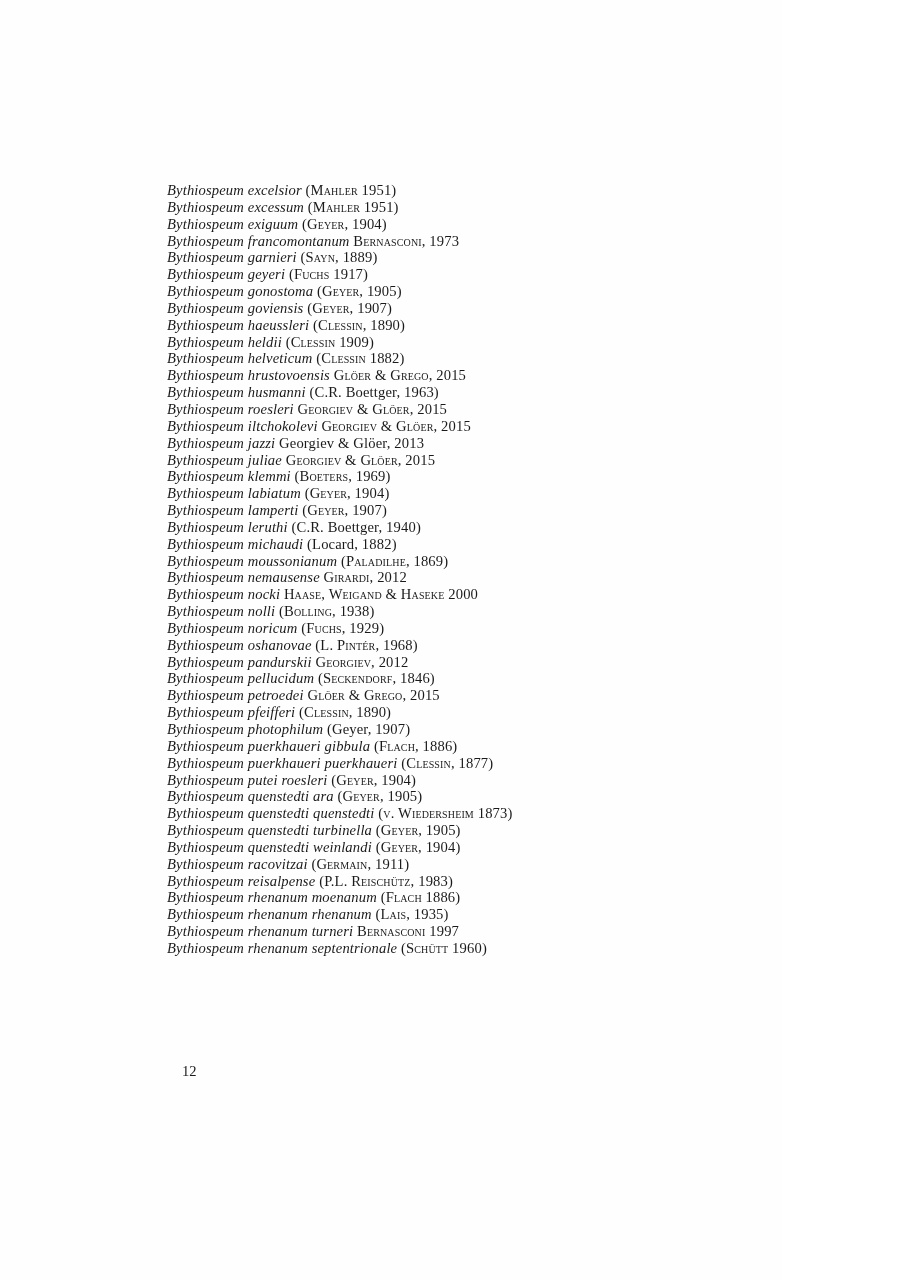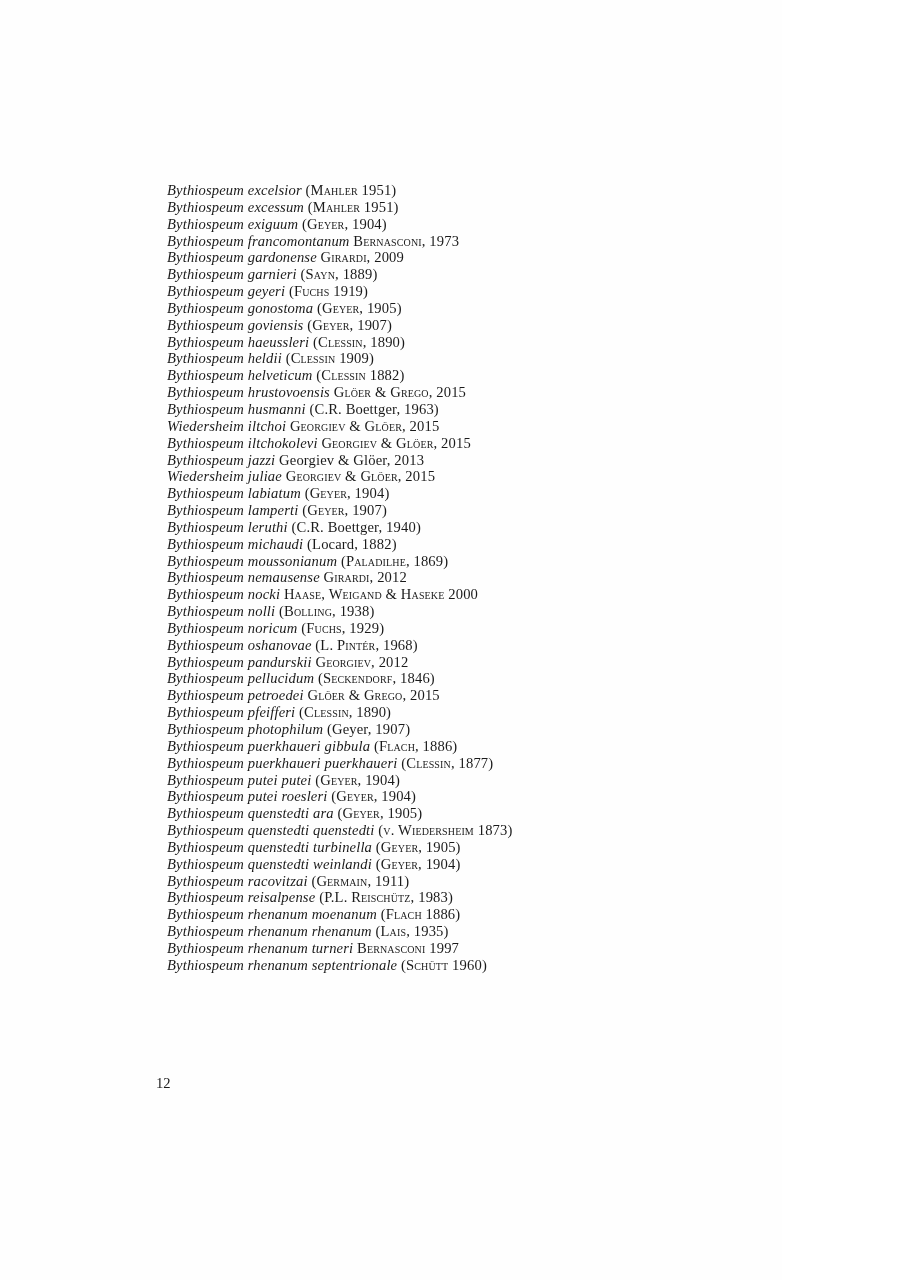--- a/index.html
+++ b/index.html
@@ -41,69 +41,67 @@
   .auth {
     font-style: normal;
   }
   
   .sc {
     font-variant: small-caps;
     font-style: normal;
   }
   .folio {
     position: absolute;
-    left: 156px;
+    left: 182px;
     top: 1063px;
     font-size: 14.6px;
     line-height: 16.85px;
     font-style: normal;
-    margin-top: 12px;
   }
 </style>
 </head>
 <body>
 
 <div class="page">
   <div class="content" id="species-list">
       <div class="species-line"><span class="sp-name">Bythiospeum excelsior</span> <span class="auth sc">(Mahler 1951)</span></div>
       <div class="species-line"><span class="sp-name">Bythiospeum excessum</span> <span class="auth sc">(Mahler 1951)</span></div>
       <div class="species-line"><span class="sp-name">Bythiospeum exiguum</span> <span class="auth sc">(Geyer, 1904)</span></div>
       <div class="species-line"><span class="sp-name">Bythiospeum francomontanum</span> <span class="auth sc">Bernasconi, 1973</span></div>
-      <div class="species-line"><span class="sp-name">Bythiospeum gardonense</span> <span class="auth sc">Girardi, 2009</span></div>
       <div class="species-line"><span class="sp-name">Bythiospeum garnieri</span> <span class="auth sc">(Sayn, 1889)</span></div>
-      <div class="species-line"><span class="sp-name">Bythiospeum geyeri</span> <span class="auth sc">(Fuchs 1919)</span></div>
+      <div class="species-line"><span class="sp-name">Bythiospeum geyeri</span> <span class="auth sc">(Fuchs 1917)</span></div>
       <div class="species-line"><span class="sp-name">Bythiospeum gonostoma</span> <span class="auth sc">(Geyer, 1905)</span></div>
       <div class="species-line"><span class="sp-name">Bythiospeum goviensis</span> <span class="auth sc">(Geyer, 1907)</span></div>
       <div class="species-line"><span class="sp-name">Bythiospeum haeussleri</span> <span class="auth sc">(Clessin, 1890)</span></div>
       <div class="species-line"><span class="sp-name">Bythiospeum heldii</span> <span class="auth sc">(Clessin 1909)</span></div>
       <div class="species-line"><span class="sp-name">Bythiospeum helveticum</span> <span class="auth sc">(Clessin 1882)</span></div>
       <div class="species-line"><span class="sp-name">Bythiospeum hrustovoensis</span> <span class="auth sc">Glöer &amp; Grego, 2015</span></div>
       <div class="species-line"><span class="sp-name">Bythiospeum husmanni</span> <span class="auth">(C.R. Boettger, 1963)</span></div>
-      <div class="species-line"><span class="sp-name">Wiedersheim iltchoi</span> <span class="auth sc">Georgiev &amp; Glöer, 2015</span></div>
+      <div class="species-line"><span class="sp-name">Bythiospeum roesleri</span> <span class="auth sc">Georgiev &amp; Glöer, 2015</span></div>
       <div class="species-line"><span class="sp-name">Bythiospeum iltchokolevi</span> <span class="auth sc">Georgiev &amp; Glöer, 2015</span></div>
       <div class="species-line"><span class="sp-name">Bythiospeum jazzi</span> <span class="auth">Georgiev &amp; Glöer, 2013</span></div>
-      <div class="species-line"><span class="sp-name">Wiedersheim juliae</span> <span class="auth sc">Georgiev &amp; Glöer, 2015</span></div>
+      <div class="species-line"><span class="sp-name">Bythiospeum juliae</span> <span class="auth sc">Georgiev &amp; Glöer, 2015</span></div>
+      <div class="species-line"><span class="sp-name">Bythiospeum klemmi</span> <span class="auth sc">(Boeters, 1969)</span></div>
       <div class="species-line"><span class="sp-name">Bythiospeum labiatum</span> <span class="auth sc">(Geyer, 1904)</span></div>
       <div class="species-line"><span class="sp-name">Bythiospeum lamperti</span> <span class="auth sc">(Geyer, 1907)</span></div>
       <div class="species-line"><span class="sp-name">Bythiospeum leruthi</span> <span class="auth">(C.R. Boettger, 1940)</span></div>
       <div class="species-line"><span class="sp-name">Bythiospeum michaudi</span> <span class="auth">(Locard, 1882)</span></div>
       <div class="species-line"><span class="sp-name">Bythiospeum moussonianum</span> <span class="auth sc">(Paladilhe, 1869)</span></div>
       <div class="species-line"><span class="sp-name">Bythiospeum nemausense</span> <span class="auth sc">Girardi, 2012</span></div>
       <div class="species-line"><span class="sp-name">Bythiospeum nocki</span> <span class="auth sc">Haase, Weigand &amp; Haseke 2000</span></div>
       <div class="species-line"><span class="sp-name">Bythiospeum nolli</span> <span class="auth sc">(Bolling, 1938)</span></div>
       <div class="species-line"><span class="sp-name">Bythiospeum noricum</span> <span class="auth sc">(Fuchs, 1929)</span></div>
       <div class="species-line"><span class="sp-name">Bythiospeum oshanovae</span> <span class="auth sc">(L. Pintér, 1968)</span></div>
       <div class="species-line"><span class="sp-name">Bythiospeum pandurskii</span> <span class="auth sc">Georgiev, 2012</span></div>
       <div class="species-line"><span class="sp-name">Bythiospeum pellucidum</span> <span class="auth sc">(Seckendorf, 1846)</span></div>
       <div class="species-line"><span class="sp-name">Bythiospeum petroedei</span> <span class="auth sc">Glöer &amp; Grego, 2015</span></div>
       <div class="species-line"><span class="sp-name">Bythiospeum pfeifferi</span> <span class="auth sc">(Clessin, 1890)</span></div>
       <div class="species-line"><span class="sp-name">Bythiospeum photophilum</span> <span class="auth">(Geyer, 1907)</span></div>
       <div class="species-line"><span class="sp-name">Bythiospeum puerkhaueri gibbula</span> <span class="auth sc">(Flach, 1886)</span></div>
       <div class="species-line"><span class="sp-name">Bythiospeum puerkhaueri puerkhaueri</span> <span class="auth sc">(Clessin, 1877)</span></div>
-      <div class="species-line"><span class="sp-name">Bythiospeum putei putei</span> <span class="auth sc">(Geyer, 1904)</span></div>
       <div class="species-line"><span class="sp-name">Bythiospeum putei roesleri</span> <span class="auth sc">(Geyer, 1904)</span></div>
       <div class="species-line"><span class="sp-name">Bythiospeum quenstedti ara</span> <span class="auth sc">(Geyer, 1905)</span></div>
       <div class="species-line"><span class="sp-name">Bythiospeum quenstedti quenstedti</span> <span class="auth sc">(v. Wiedersheim 1873)</span></div>
       <div class="species-line"><span class="sp-name">Bythiospeum quenstedti turbinella</span> <span class="auth sc">(Geyer, 1905)</span></div>
       <div class="species-line"><span class="sp-name">Bythiospeum quenstedti weinlandi</span> <span class="auth sc">(Geyer, 1904)</span></div>
       <div class="species-line"><span class="sp-name">Bythiospeum racovitzai</span> <span class="auth sc">(Germain, 1911)</span></div>
       <div class="species-line"><span class="sp-name">Bythiospeum reisalpense</span> <span class="auth sc">(P.L. Reischütz, 1983)</span></div>
       <div class="species-line"><span class="sp-name">Bythiospeum rhenanum moenanum</span> <span class="auth sc">(Flach 1886)</span></div>
       <div class="species-line"><span class="sp-name">Bythiospeum rhenanum rhenanum</span> <span class="auth sc">(Lais, 1935)</span></div>
       <div class="species-line"><span class="sp-name">Bythiospeum rhenanum turneri</span> <span class="auth sc">Bernasconi 1997</span></div>

